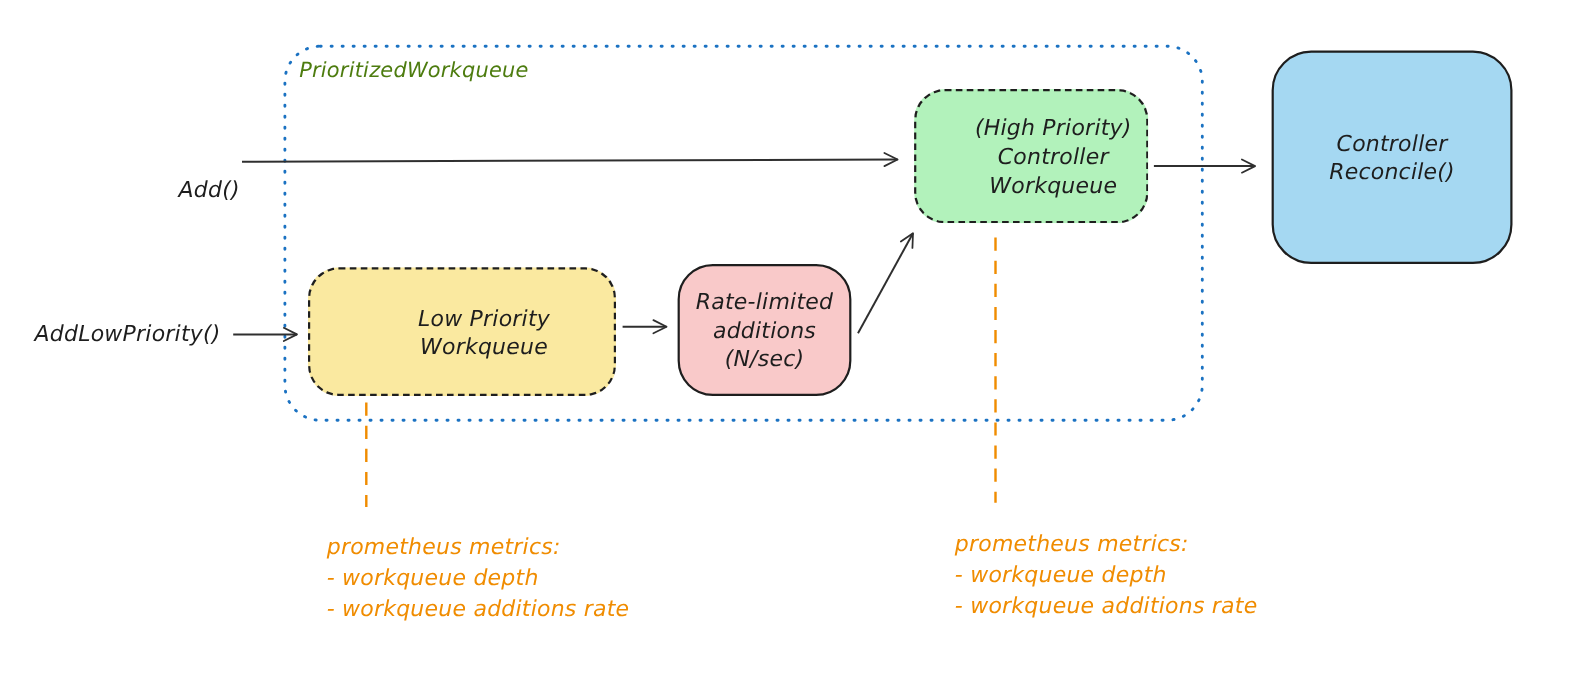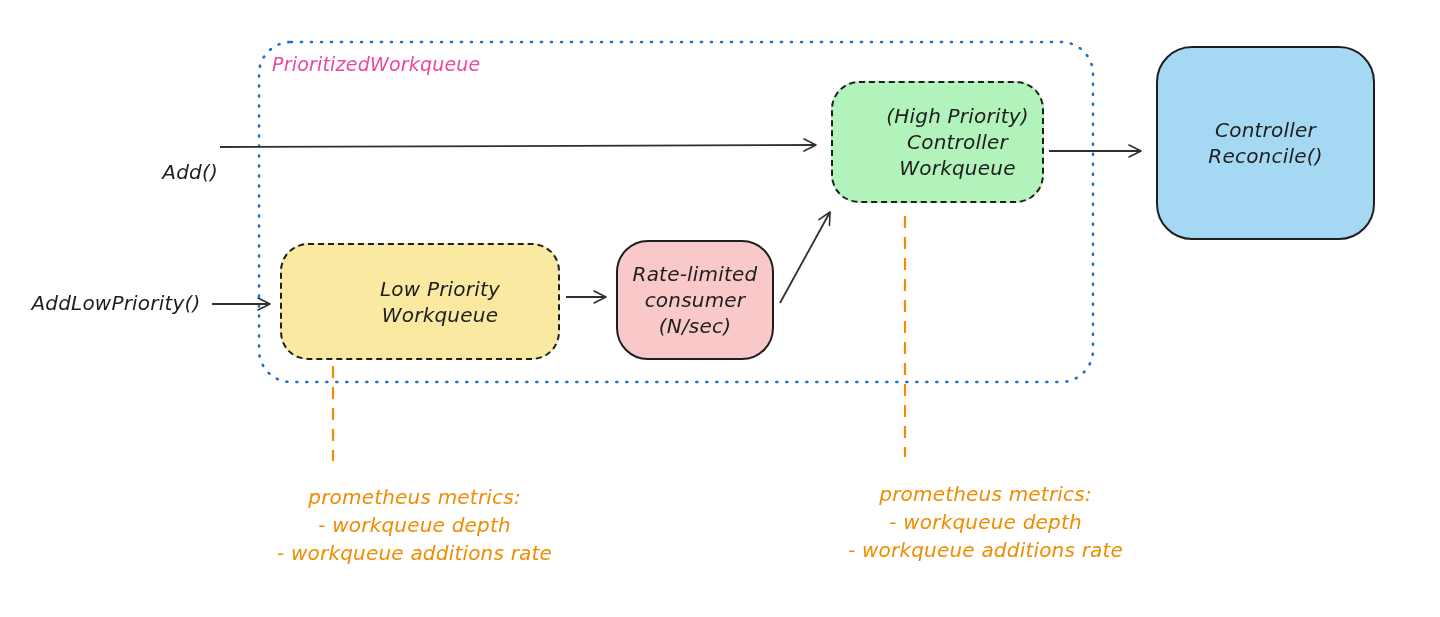--- a/index.html
+++ b/index.html
@@ -50,21 +50,22 @@
     position: absolute;
     font-size: 20px;
   }
   .label-add { left: 140px; top: 132px; width: 78px; text-align: right; margin-top: 28px; }
   .label-add-low { left: 20px; top: 291px; width: 192px; text-align: center; }
 
   .metrics {
     position: absolute;
     font-size: 20px;
     line-height: 28px;
-    text-align: center;
+    text-align: left;
+    margin-left: 20px;
   }
   .metrics-left  { left: 277px; top: 483px; }
   .metrics-right { left: 848px; top: 480px; }
 </style>
 </head>
 <body>
 
 <div class="canvas">
 
   <svg class="layer" viewBox="0 0 1440 617">
@@ -83,33 +84,33 @@
     <line x1="566" y1="297" x2="606" y2="297" stroke="#2f2f2f" stroke-width="1.8" marker-end="url(#arrowhead)"></line>
 
     <line x1="780" y1="303" x2="830" y2="212" stroke="#2f2f2f" stroke-width="1.8" marker-end="url(#arrowhead)"></line>
 
     <line x1="1049" y1="151" x2="1141" y2="151" stroke="#2f2f2f" stroke-width="1.8" marker-end="url(#arrowhead)"></line>
 
     <line x1="333" y1="366" x2="333" y2="461" stroke-width="2.2" stroke-dasharray="12 9" stroke="#f08c00"></line>
     <line x1="905" y1="216" x2="905" y2="457" stroke-width="2.2" stroke-dasharray="12 9" stroke="#f08c00"></line>
   </svg>
 
-  <div class="container-label hand" style="color: #ec4899;">PrioritizedWorkqueue</div>
+  <div class="container-label hand" style="color: #4d7c0f;">PrioritizedWorkqueue</div>
 
   <div class="input-label label-add hand">Add()</div>
   <div class="input-label label-add-low hand">AddLowPriority()</div>
 
   <div class="node node-dashed node-low" style="background-color: rgb(250, 233, 160);">
     <span class="hand multiline">Low Priority
 Workqueue</span>
   </div>
 
   <div class="node node-solid node-rate" style="background-color: rgb(249, 201, 201);">
     <span class="hand multiline">Rate-limited
-consumer
+additions
 (N/sec)</span>
   </div>
 
   <div class="node node-dashed node-high" style="background-color: rgb(178, 242, 187);">
     <span class="hand multiline">(High Priority)
 Controller
 Workqueue</span>
   </div>
 
   <div class="node node-solid node-recon" style="background-color: rgb(165, 216, 242);">

